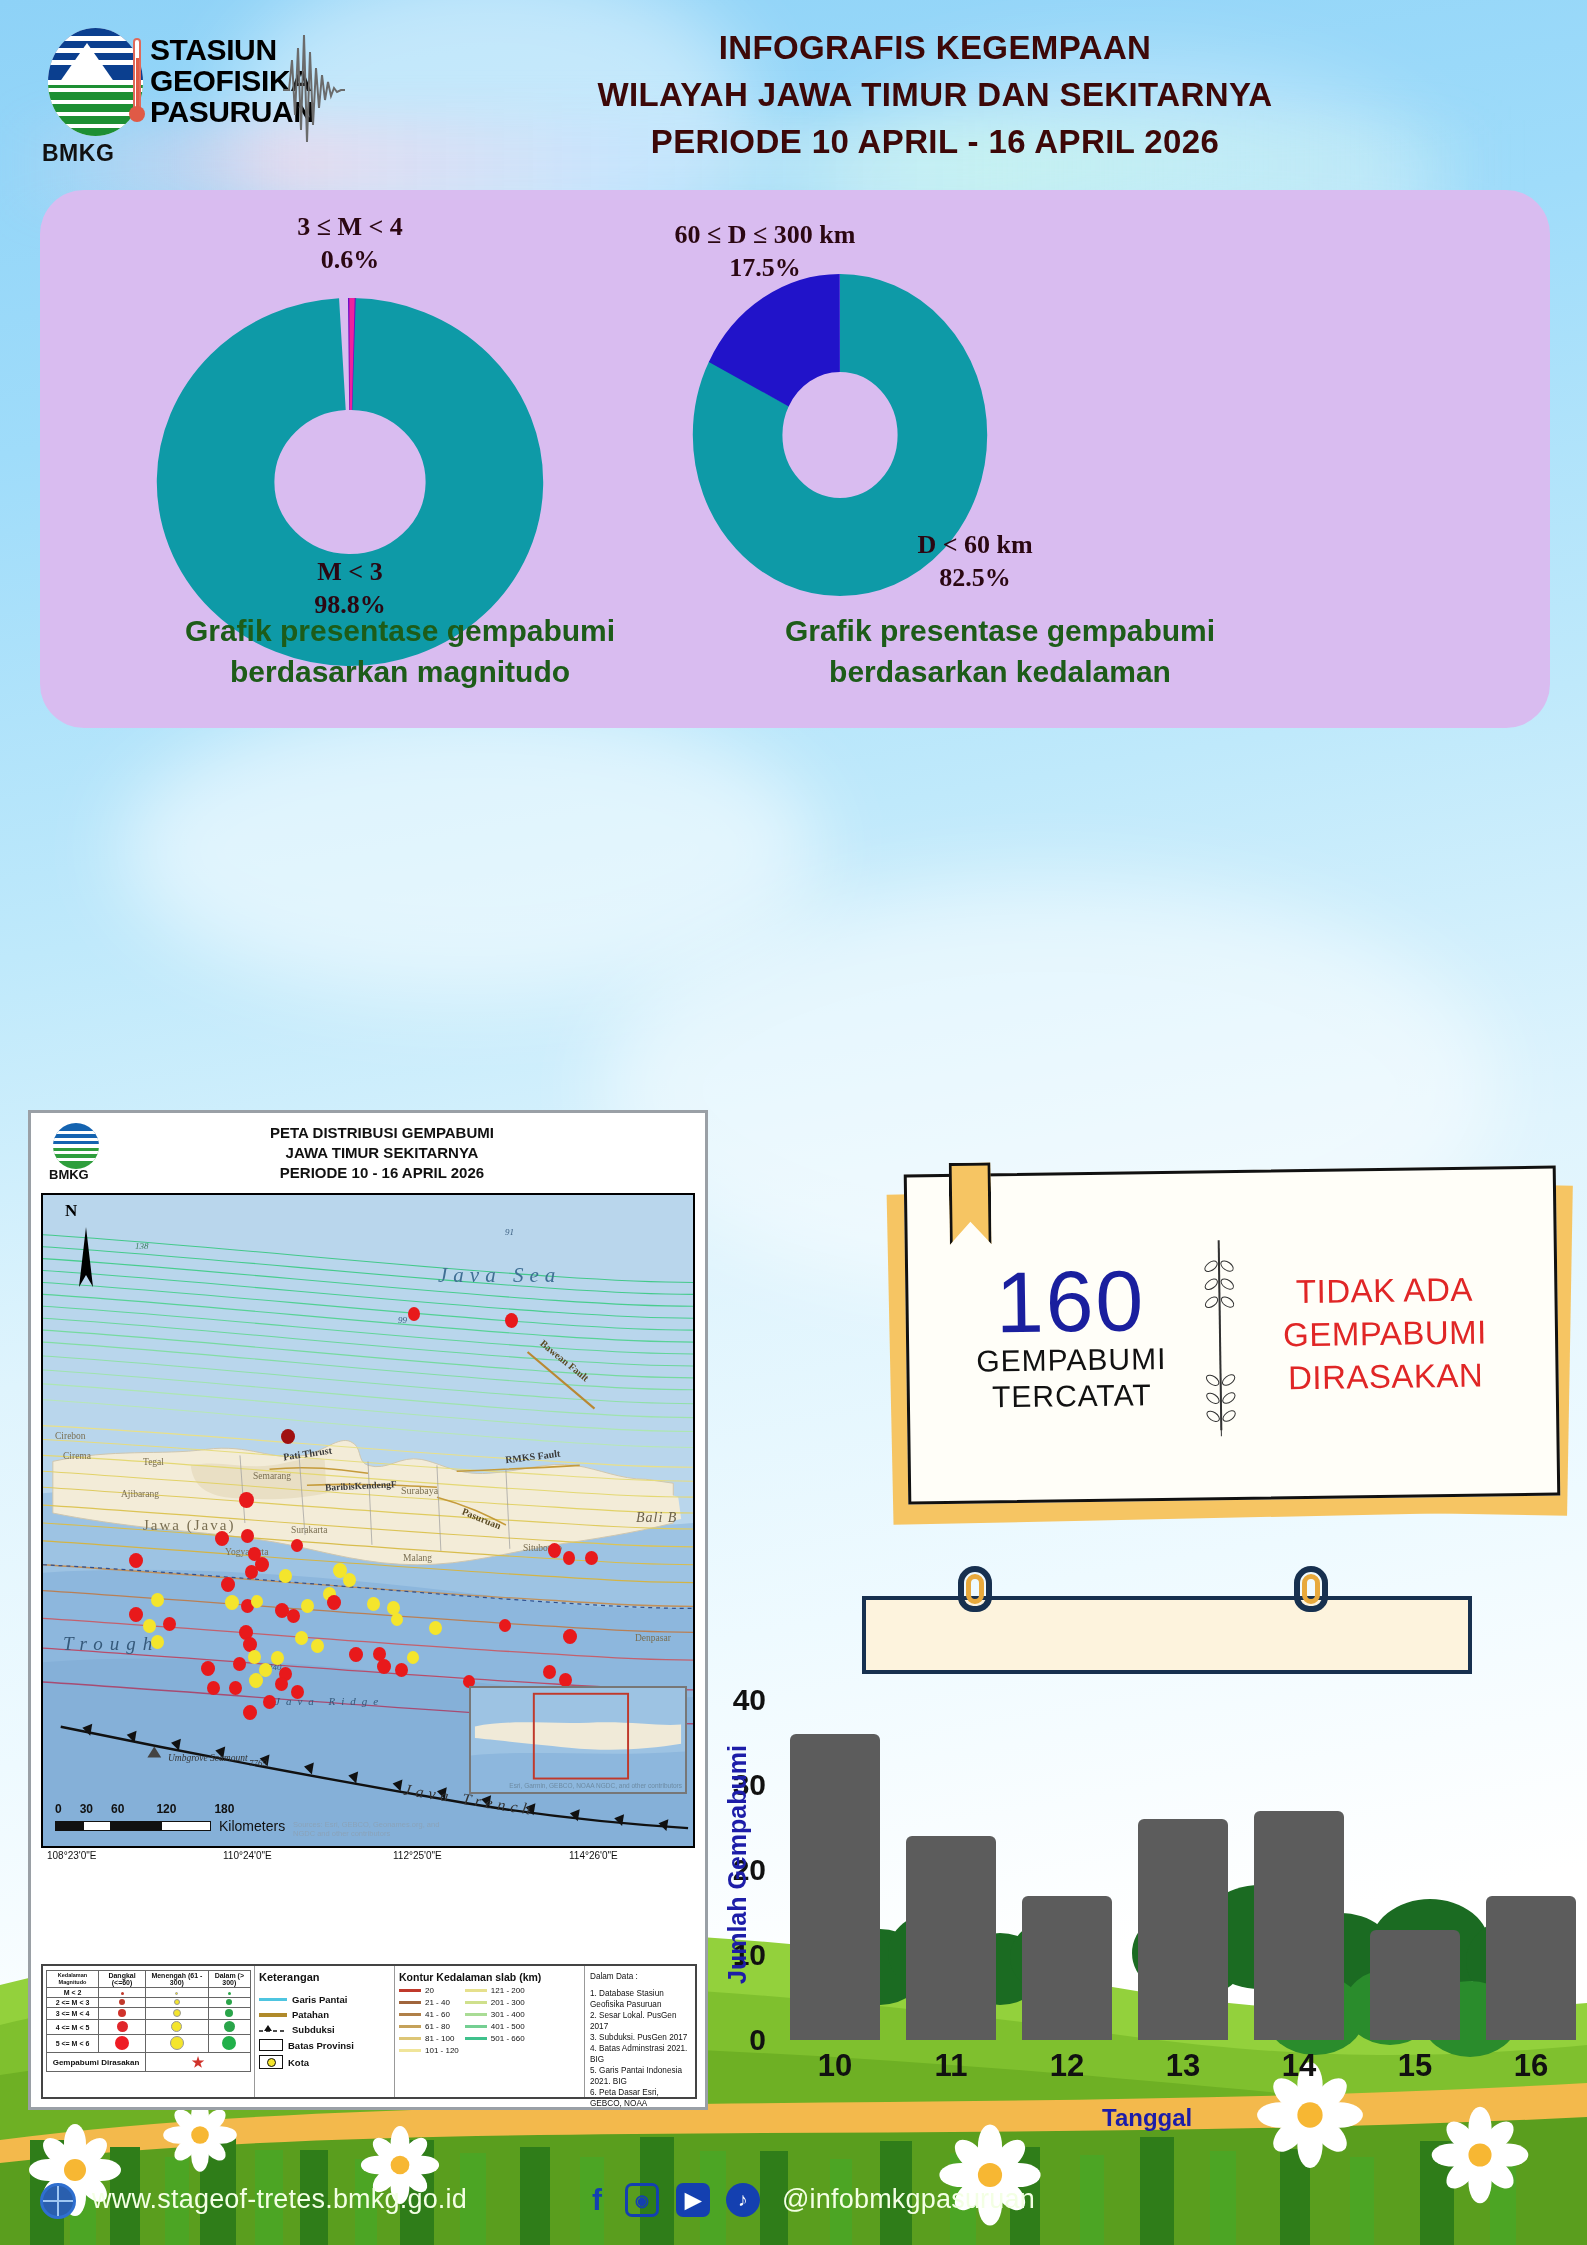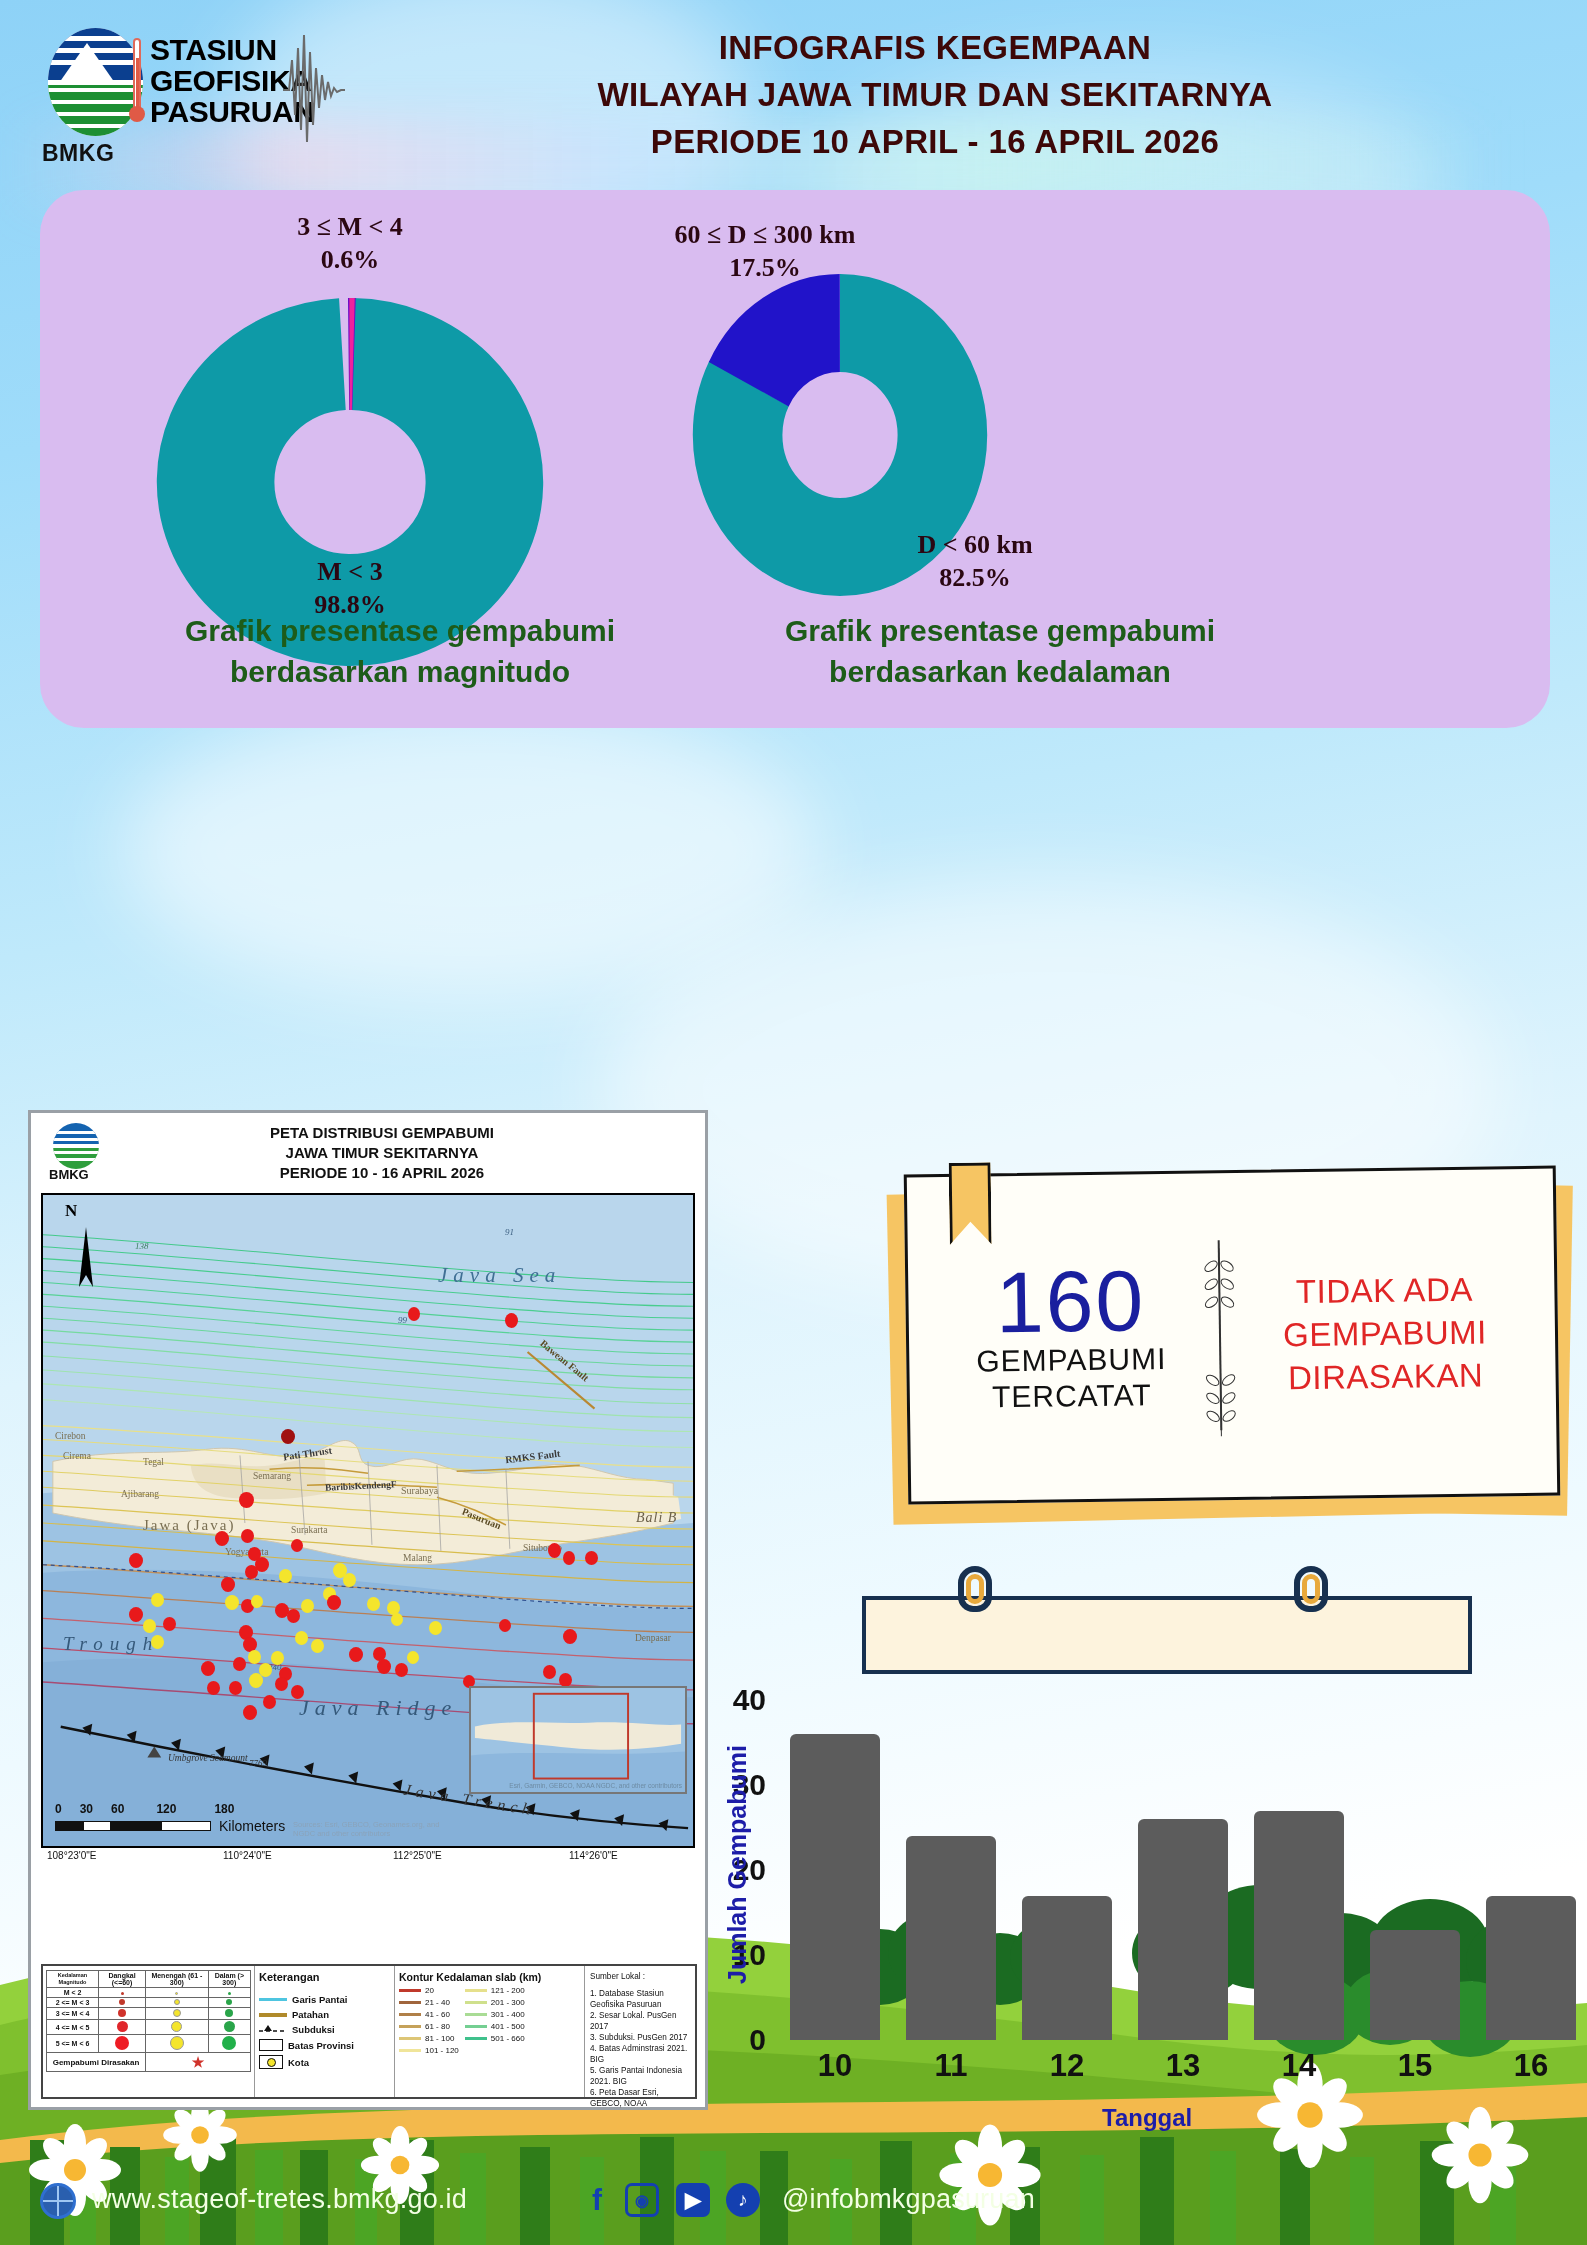--- a/index.html
+++ b/index.html
@@ -472,21 +472,21 @@
     </svg>
 
     <svg style="position:absolute;left:28px;top:22px;width:30px;height:80px;" viewBox="0 0 30 80">
       <polygon points="15,10 22,70 15,58 8,70" fill="#000"></polygon>
     </svg>
     <div class="mlabel" style="left:22px;top:6px;font-size:17px;font-weight:bold;color:#000;">N</div>
 
     <div class="mlabel" style="left:395px;top:68px;font-size:21px;letter-spacing:6px;font-style:italic;color:#3f6f94;">Java Sea</div>
     <div class="mlabel" style="left:100px;top:310px;font-size:15px;letter-spacing:2px;color:#7a6f52;margin-top:12px;">Jawa (Java)</div>
     <div class="mlabel" style="left:20px;top:438px;font-size:19px;letter-spacing:7px;font-style:italic;color:#35597a;">Trough</div>
-    <div class="mlabel" style="left:256px;top:500px;font-size:22px;letter-spacing:6px;font-style:italic;color:#35597a;">Java Ridge</div>
+    <div class="mlabel" style="left:232px;top:500px;font-size:11px;letter-spacing:6px;font-style:italic;color:#35597a;">Java Ridge</div>
     <div class="mlabel" style="left:360px;top:596px;font-size:16px;letter-spacing:5px;font-style:italic;color:#333;transform:rotate(9deg);">Java Trench</div>
     <div class="mlabel" style="left:125px;top:558px;font-size:9.5px;font-style:italic;color:#333;">Umbgrove Seamount</div>
     <div class="mlabel" style="left:593px;top:315px;font-size:14px;letter-spacing:1px;font-style:italic;color:#6b5f48;">Bali B</div>
     <div class="mlabel" style="left:462px;top:32px;font-size:9px;font-style:italic;color:#3b5f80;">91</div>
     <div class="mlabel" style="left:355px;top:120px;font-size:9px;font-style:italic;color:#3b5f80;">99</div>
     <div class="mlabel" style="left:92px;top:46px;font-size:9px;font-style:italic;color:#3b7f5f;">138</div>
     <div class="mlabel" style="left:225px;top:467px;font-size:9px;font-style:italic;color:#3b5f80;">240</div>
     <div class="mlabel" style="left:443px;top:514px;font-size:8px;font-style:italic;color:#8c4a55;">467</div>
     <div class="mlabel" style="left:570px;top:540px;font-size:9px;font-style:italic;color:#3b5f80;">1098</div>
     <div class="mlabel" style="left:206px;top:563px;font-size:9px;font-style:italic;color:#333;">7769</div>
@@ -740,21 +740,21 @@
             </div>
           <div class="krow">
               <span class="kline" style="background:#3fc18c"></span>
               <span>501 - 660</span>
             </div>
         </div>
       </div>
     </div>
 
     <div class="lg-src">
-      <div style="margin-bottom:6px;">Sumber Lokal :</div>
+      <div style="margin-bottom:6px;">Dalam Data :</div>
       <div>1. Database Stasiun</div>
       <div>    Geofisika Pasuruan</div>
       <div>2. Sesar Lokal. PusGen 2017</div>
       <div>3. Subduksi. PusGen 2017</div>
       <div>4. Batas Adminstrasi 2021. BIG</div>
       <div>5. Garis Pantai Indonesia 2021. BIG</div>
       <div>6. Peta Dasar Esri, GEBCO, NOAA</div>
     </div>
   </div>
 </div>

